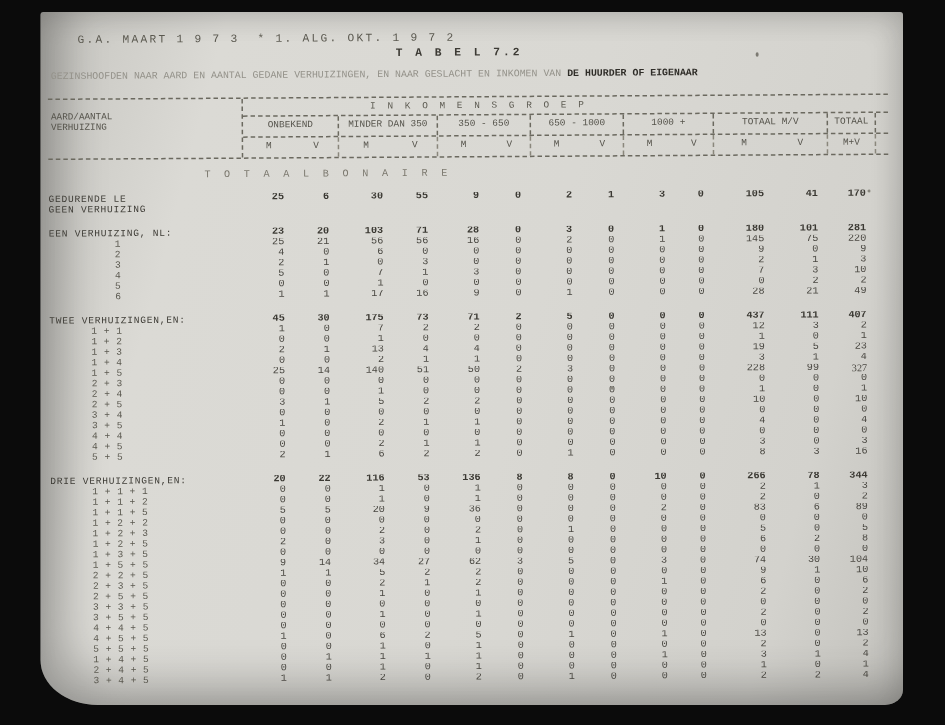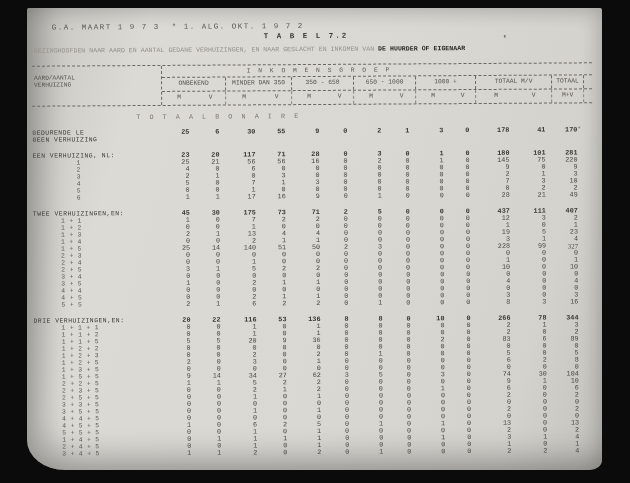--- a/index.html
+++ b/index.html
@@ -123,29 +123,29 @@
           <div class="cell" style="width: 34px;">25</div>
           <div class="cell" style="width: 30px;">6</div>
           <div class="cell" style="width: 36px;">30</div>
           <div class="cell" style="width: 30px;">55</div>
           <div class="cell" style="width: 34px;">9</div>
           <div class="cell" style="width: 28px;">0</div>
           <div class="cell" style="width: 34px;">2</div>
           <div class="cell" style="width: 28px;">1</div>
           <div class="cell" style="width: 34px;">3</div>
           <div class="cell" style="width: 26px;">0</div>
-          <div class="cell" style="width: 40px;">178</div>
+          <div class="cell" style="width: 40px;">105</div>
           <div class="cell" style="width: 36px;">41</div>
           <div class="cell" style="width: 32px;">170</div>
         </div>
         <div class="trow main">
           <div class="rlabel">EEN VERHUIZING, NL:</div>
           <div class="cell" style="width: 34px;">23</div>
           <div class="cell" style="width: 30px;">20</div>
-          <div class="cell" style="width: 36px;">117</div>
+          <div class="cell" style="width: 36px;">103</div>
           <div class="cell" style="width: 30px;">71</div>
           <div class="cell" style="width: 34px;">28</div>
           <div class="cell" style="width: 28px;">0</div>
           <div class="cell" style="width: 34px;">3</div>
           <div class="cell" style="width: 28px;">0</div>
           <div class="cell" style="width: 34px;">1</div>
           <div class="cell" style="width: 26px;">0</div>
           <div class="cell" style="width: 40px;">180</div>
           <div class="cell" style="width: 36px;">101</div>
           <div class="cell" style="width: 32px;">281</div>

